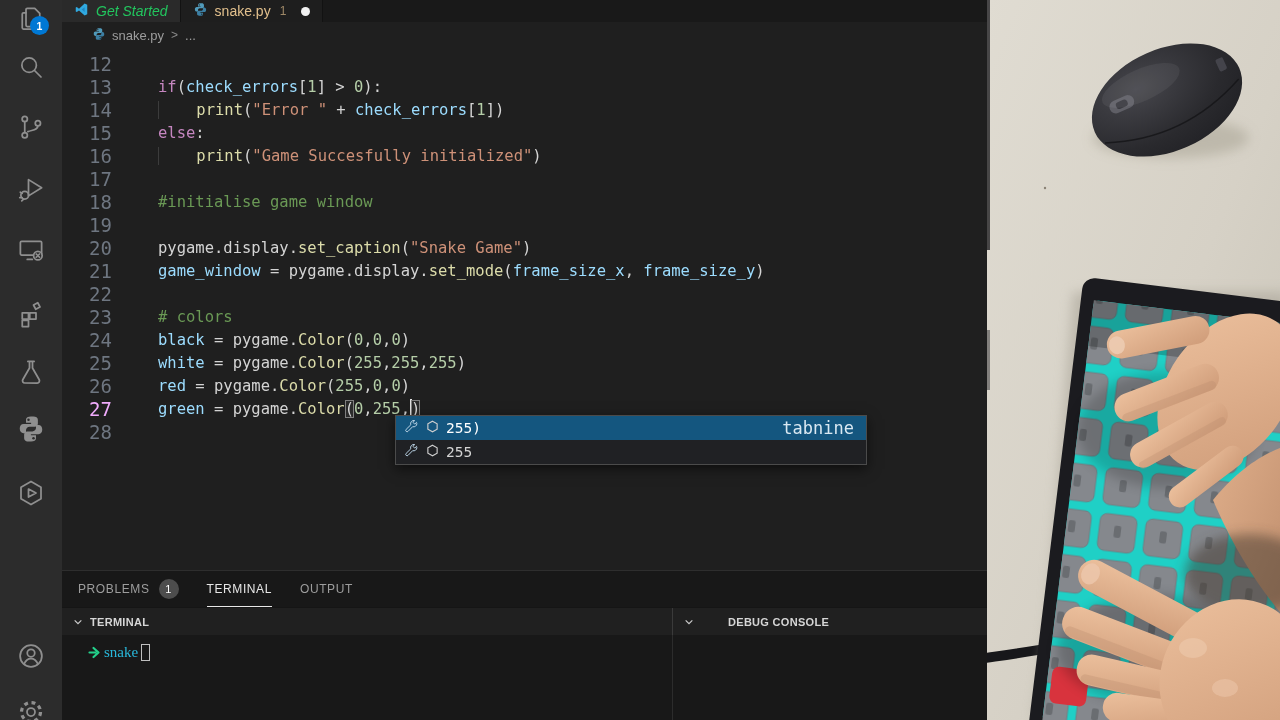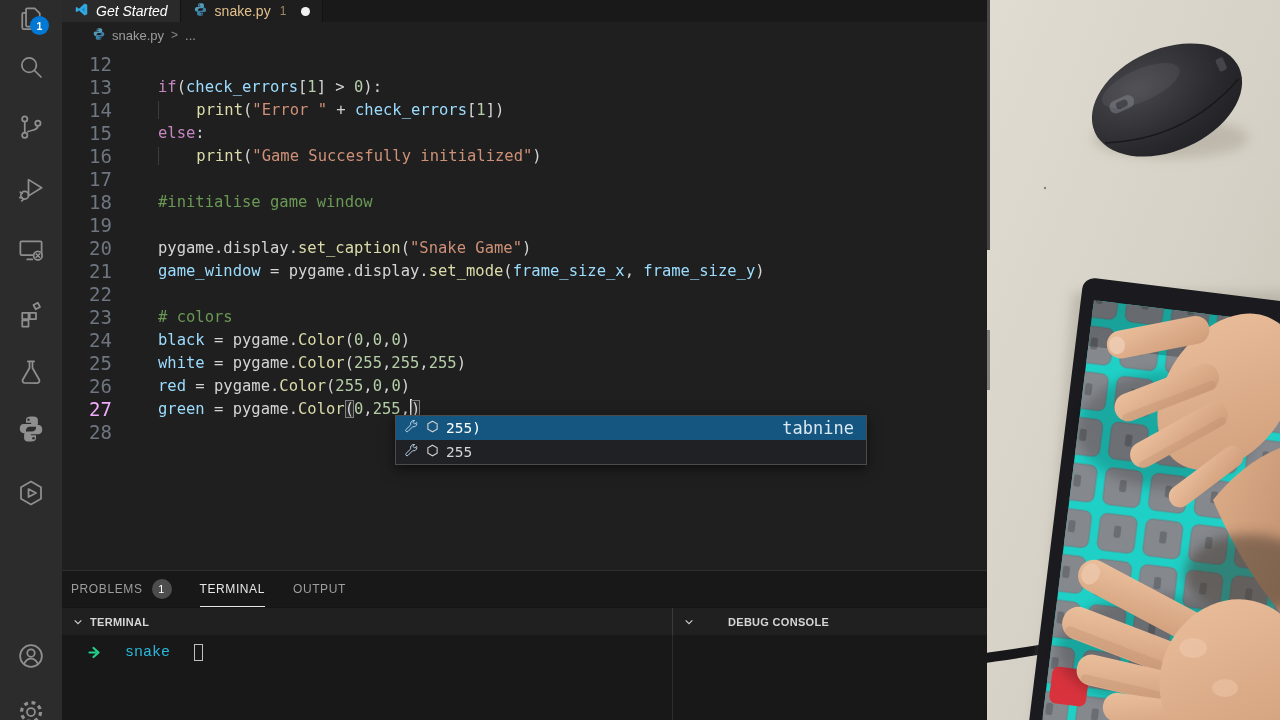--- a/index.html
+++ b/index.html
@@ -50,35 +50,35 @@
   .suggest { position:absolute; left:395px; top:415px; width:472px; background:#202124;
              border:1px solid #4b4b4b; box-shadow:0 4px 12px rgba(0,0,0,.55); z-index:8; }
   .sg-row { height:24px; display:flex; align-items:center; gap:7px; padding:0 12px 0 7px;
             font-family:"DejaVu Sans Mono","Liberation Mono",monospace; font-size:14.5px; color:#d4d4d4; cursor:pointer; }
   .sg-row.sel { background:#14567f; color:#fff; }
   .sg-src { margin-left:auto; font-family:"DejaVu Sans Mono","Liberation Mono",monospace; font-size:17px; color:#d9e8f2; }
   .sg-row svg { flex:none; }
 
   
   .panel { position:absolute; left:0; top:570px; width:925px; height:150px; background:#181818; border-top:1px solid #2e2e2e; }
-  .ptabs { display:flex; align-items:center; height:36px; padding-left:9px; gap:0; }
+  .ptabs { display:flex; align-items:center; height:36px; padding-left:16px; gap:0; }
   .ptab { display:flex; align-items:center; gap:9px; margin-right:28px; height:35px;
           font-size:12px; letter-spacing:.6px; color:#9d9d9d; border-bottom:1.5px solid transparent; cursor:pointer; }
   .ptab.active { color:#e7e7e7; border-bottom-color:#e7e7e7; }
   .pbadge { background:#4d4d4d; color:#fff; border-radius:50%; min-width:20px; height:20px;
             font-size:11px; display:flex; align-items:center; justify-content:center; }
   .pheads { display:flex; height:28px; background:#202020; border-top:1px solid #151515; }
   .phead { display:flex; align-items:center; gap:7px; font-size:11px; font-weight:bold;
            letter-spacing:.3px; color:#d6d6d6; padding-left:11px; cursor:pointer; }
   .phead.left { width:610px; }
   .phead.right { flex:1; border-left:1px solid #3a3a3a;gap:34px; }
   .pbody { position:relative; height:86px; }
   .pdivider { position:absolute; left:610px; top:0; bottom:0; width:1px; background:#2c2c2c; }
-  .termline { position:absolute; left:26px; top:9px; display:flex; align-items:center; gap:22px;
-              font-family:Liberation Mono, monospace; font-size:15px; }
+  .termline { position:absolute; left:26px; top:9px; display:flex; align-items:center; gap:1px;
+              font-family:Liberation Serif, serif; font-size:15px; }
   .term-cmd { color:#29b8db; }
   .term-cursor { width:9px; height:17px; border:1px solid #bfbfbf; margin-left:2px; }
 
   
   .photo { position:absolute; left:987px; top:0; width:293px; height:720px; }
   .photo svg { display:block; }
 </style>
 </head>
 <body>
 
@@ -161,21 +161,21 @@
       </div>
     </div>
 
   <div class="main">
     <div class="tabbar" id="tabbar">
         <div class="tab inactive">
           <span><svg viewBox="0 0 24 24">
               <path fill="#30a9e0" d="M17 2.5L8 10.6 4.4 7.9 2.8 8.7v6.6l1.6.8L8 13.4l9 8.1 4.2-2V4.5z"></path>
               <path fill="#1f87c4" d="M17 8.2v7.6L12.2 12z"></path>
             </svg></span>
-            <span style="color:#ffffff">Get Started</span>
+            <span style="color:#22c55e">Get Started</span>
         </div>
         <div class="tab active">
           <span><svg viewBox="0 0 24 24">
               <path fill="#519aba" d="M11.9 2c-2.3 0-3.9.9-3.9 2.6V7h4.1v.9H6c-1.9 0-3 1.5-3 3.7s1.1 3.7 3 3.7h2V13c0-1.6 1.3-2.9 2.9-2.9h4.2c1.4 0 2.4-1.1 2.4-2.5V4.6C17.5 2.9 15.8 2 14 2h-2.1z"></path>
               <path fill="#3c7fa3" d="M12.1 22c2.3 0 3.9-.9 3.9-2.6V17h-4.1v-.9H18c1.9 0 3-1.5 3-3.7s-1.1-3.7-3-3.7h-2V11c0 1.6-1.3 2.9-2.9 2.9H8.9c-1.4 0-2.4 1.1-2.4 2.5v2.9c0 1.7 1.7 2.7 3.5 2.7h2.1z"></path>
               <circle cx="10" cy="4.6" r="1" fill="#1f1f1f"></circle>
               <circle cx="14" cy="19.4" r="1" fill="#1f1f1f"></circle>
             </svg></span>
             <span style="color:#e2c08d">snake.py</span>
           <span class="t-dec" style="color:#e2c08d">1</span>

